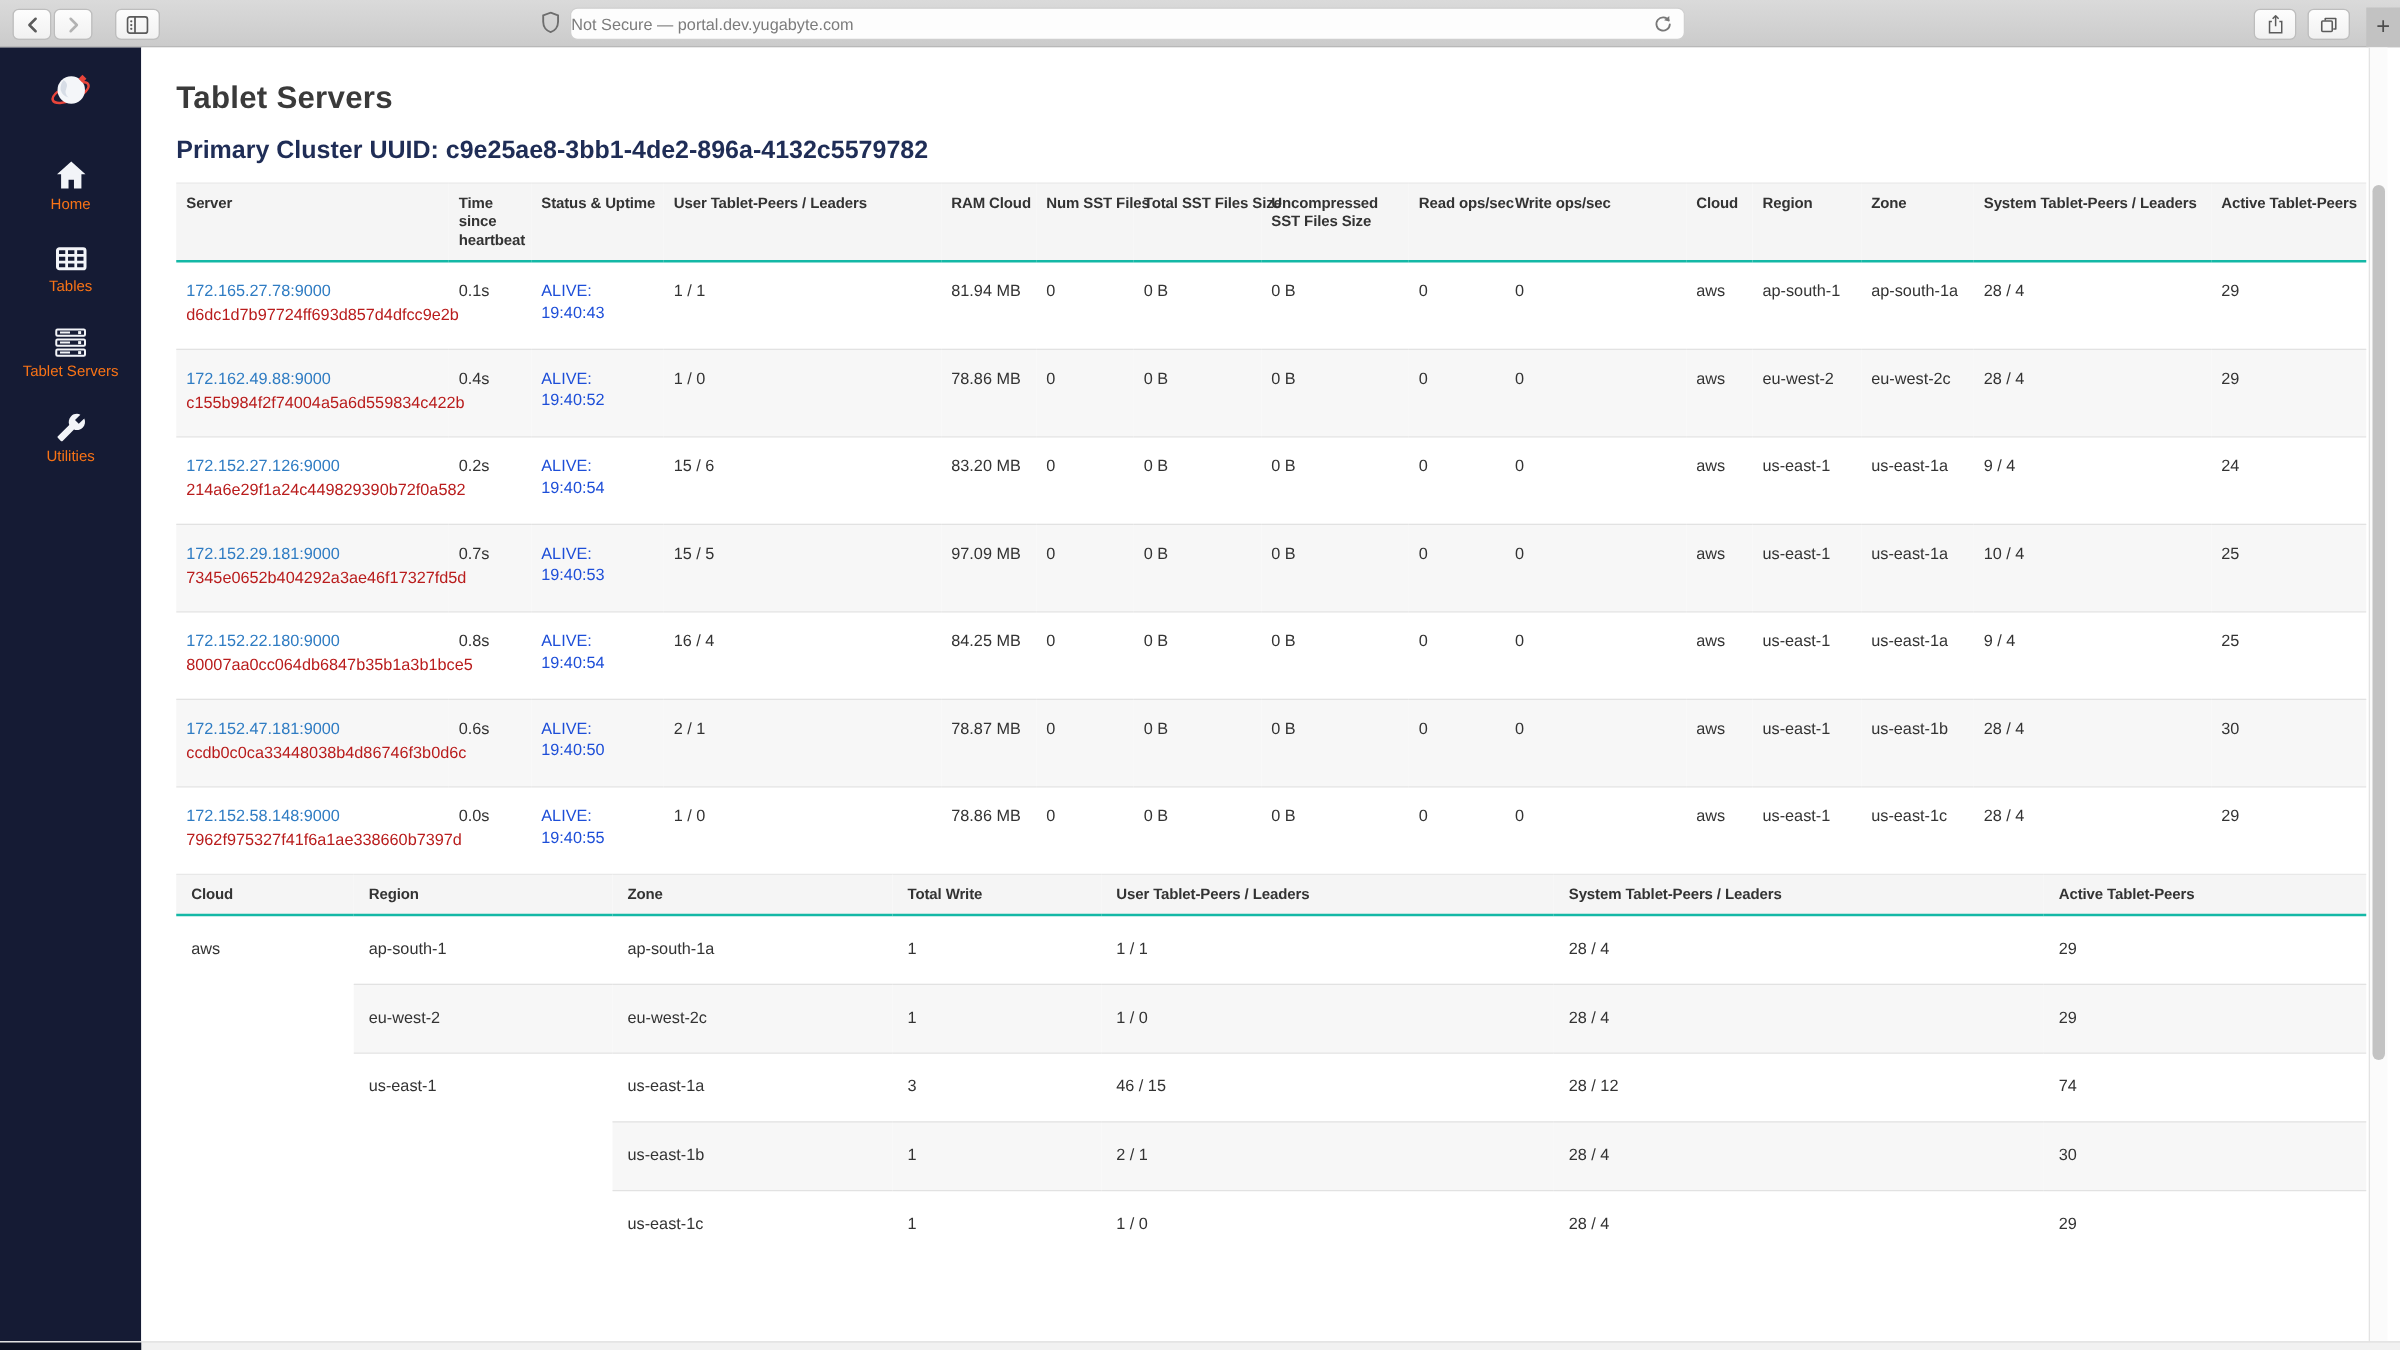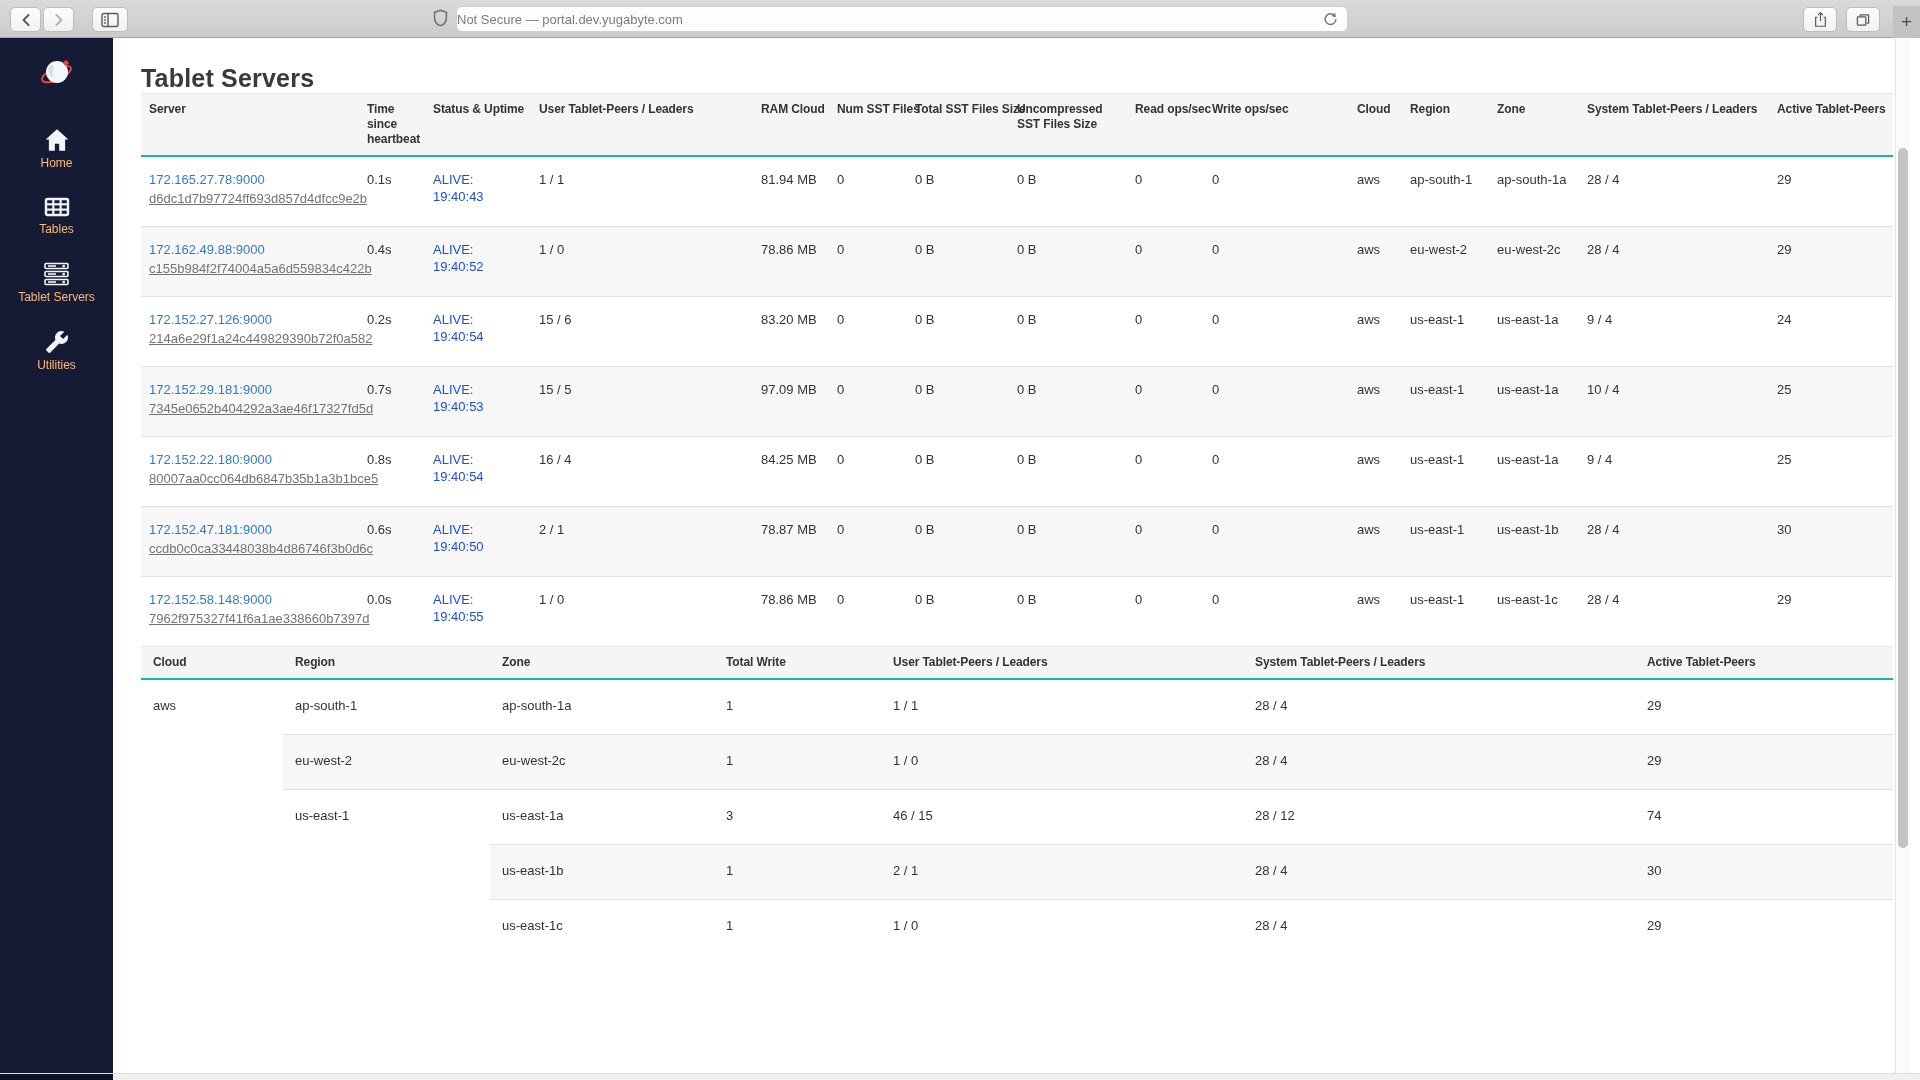--- a/index.html
+++ b/index.html
@@ -34,41 +34,41 @@
     background:#f1f1f1; border-top:1px solid #dedede; }
   .bottom-strip .dark { width:113px; height:100%; background:#0c1124; }
 
   
   .sidebar { width:113px; background:#151b34; flex:none;
     display:flex; flex-direction:column; align-items:center; }
   .logo { margin-top:16px; }
   .nav { margin-top:38px; display:flex; flex-direction:column; align-items:center; }
   .nav-item { display:flex; flex-direction:column; align-items:center;
     margin-bottom:26px; cursor:pointer; width:113px; }
-  .nav-item .lbl { margin-top:4px; font-size:12px; color:#fdba74; }
+  .nav-item .lbl { margin-top:4px; font-size:12px; color:#f97316; }
 
   
   .main { flex:1; padding:26px 0 0 28px; background:#fff; }
   h1 { font-size:25px; font-weight:bold; color:#3a3a3a; letter-spacing:.2px; }
   h2 { font-size:20px; font-weight:bold; color:#1f2d56; margin:16px 0 14px; }
   h3 { font-size:20px; font-weight:bold; color:#2e2e2e; margin:26px 0 12px; }
 
   table { border-collapse:collapse; table-layout:fixed; width:1752px; }
   th { background:#f5f5f5; font-size:12px; font-weight:bold; color:#333;
     text-align:left; vertical-align:top; padding:8px 8px; line-height:15px;
     border-top:1px solid #e8e8e8; border-bottom:2px solid #14b8a6;
     white-space:nowrap; letter-spacing:-.1px; }
   th.wrap { white-space:normal; }
   td { font-size:13px; color:#333; vertical-align:top; line-height:17px;
     padding:14px 8px 0; border-top:1px solid #e2e2e2; }
   #servers-table td { height:70px; }
   #servers-table tbody tr:first-child td { border-top:none; }
   #servers-table tbody tr:nth-child(even) { background:#f7f7f7; }
   .server-link { color:#2f7cc3; text-decoration:none; cursor:pointer; }
-  .uuid { color:#737373; margin-top:2px;text-decoration:underline; }
+  .uuid { color:#b91c1c; margin-top:2px; }
   .status { color:#1d4ed8; }
 
   #az-table td { height:55px; padding:17px 12px 0; }
   #az-table th { padding-left:12px; }
   #az-table tbody tr:nth-child(even) { background:#f7f7f7; }
 
   
   .scrollbar { position:absolute; top:0; right:10px; width:15px; height:100%;
     background:#fbfbfb; border-left:1px solid #e3e3e3; }
   .scrollbar .thumb { position:absolute; left:2px; width:10px; top:110px;
@@ -204,20 +204,21 @@
             <path d="M22.7 19l-9.1-9.1c.9-2.3.4-5-1.5-6.9-2-2-5-2.4-7.4-1.3L9 6 6 9 1.6 4.7C.4 7.1.9 10.1 2.9 12.1c1.9 1.9 4.6 2.4 6.9 1.5l9.1 9.1c.4.4 1 .4 1.4 0l2.3-2.3c.5-.4.5-1.1.1-1.4z" fill="#f2f4f8" transform="scale(-1,1) translate(-24,0)"></path>
           </svg>
         </span>
         <span class="lbl">Utilities</span>
       </div>
     </nav>
   </aside>
 
   <main class="main">
     <h1>Tablet Servers</h1>
+    <h2>Primary Cluster UUID: c9e25ae8-3bb1-4de2-896a-4132c5579782</h2>
 
     <table id="servers-table">
       <colgroup>
         <col style="width:218px">
           <col style="width:66px">
           <col style="width:106px">
           <col style="width:222px">
         <col style="width:76px">
           <col style="width:78px">
           <col style="width:102px">

